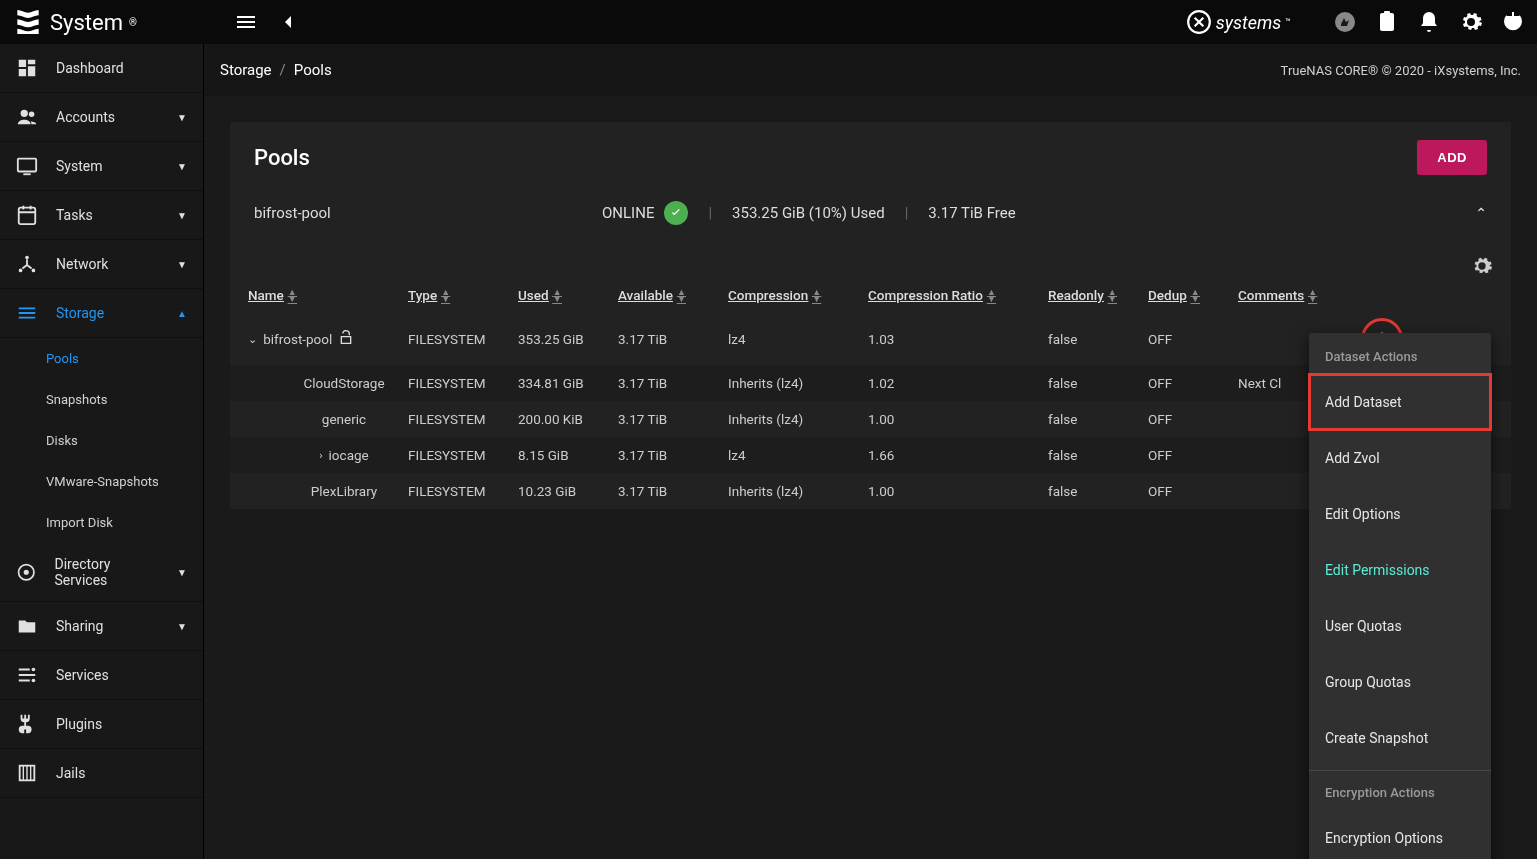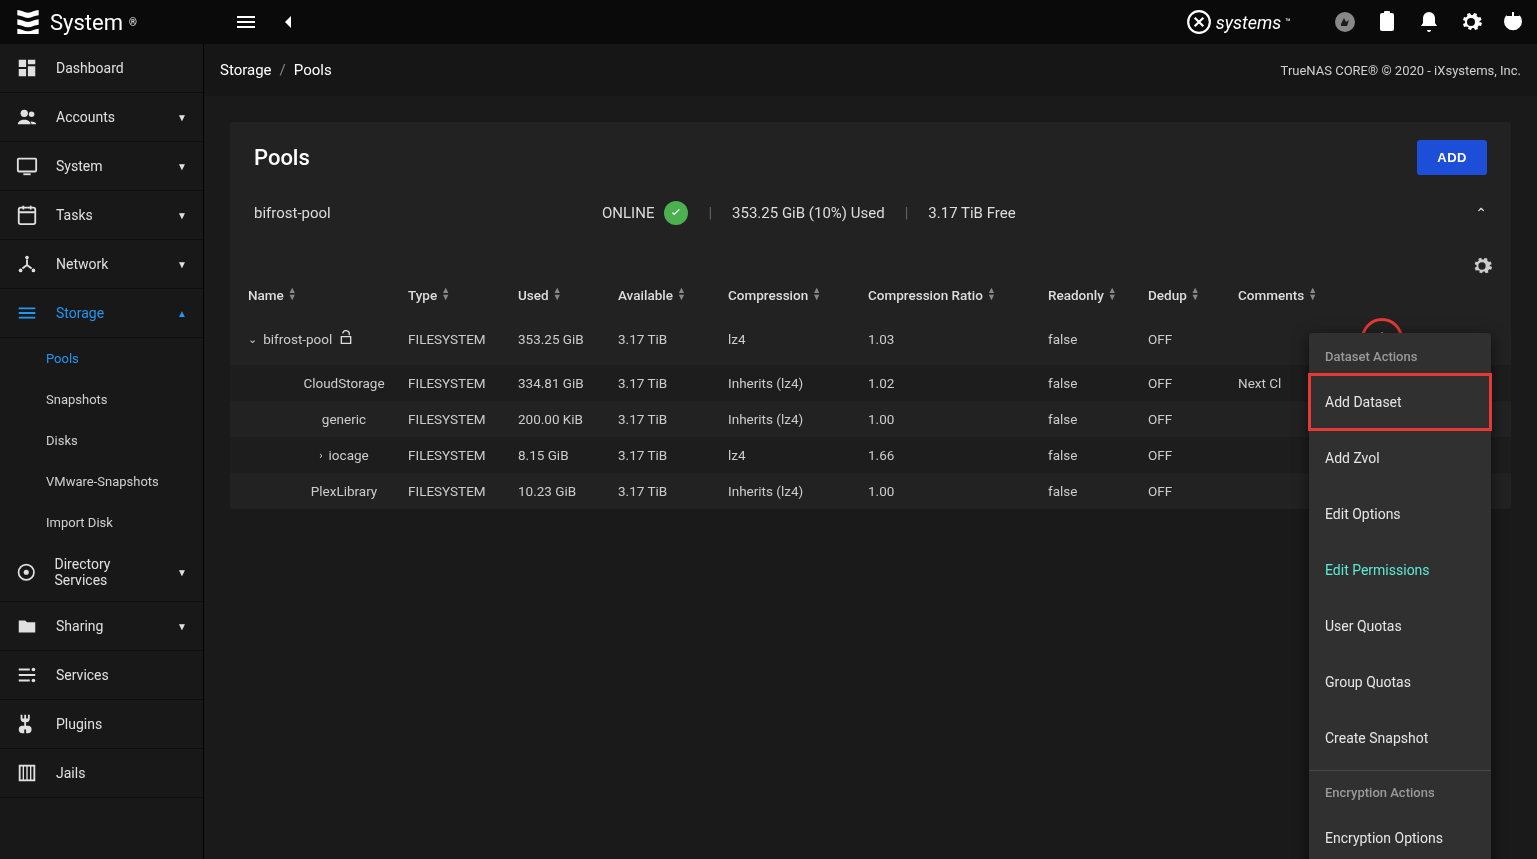--- a/index.html
+++ b/index.html
@@ -86,21 +86,21 @@
   border-radius:2px;
 }
 .card-head {
   display:flex;
   align-items:center;
   padding:18px 24px 12px 24px;
 }
 .card-title { font-size:22px; font-weight:500; color:#fff;}
 .btn-add {
   margin-left:auto;
-  background:#1d4ed8;
+  background:#be185d;
   color:#fff;
   border:none;
   font-weight:600;
   font-size:13px;
   padding:10px 20px;
   border-radius:3px;
   cursor:pointer;
   letter-spacing:0.5px;
 }
 .pool-row {
@@ -122,21 +122,21 @@
   width:100%;
   font-size:13.5px;
 }
 .tbl .hdr, .tbl .row {
   display:grid;
   grid-template-columns: 160px 110px 100px 110px 140px 180px 100px 90px 120px 40px;
   align-items:center;
   padding:10px 18px 10px 18px;
 }
 .tbl .hdr { color:#ddd; font-weight:500;}
-.tbl .hdr span { display:flex; align-items:flex-start; gap:4px; cursor:pointer;}
+.tbl .hdr span { display:flex; align-items:flex-end; gap:4px; cursor:pointer;text-decoration:underline;}
 .tbl .row { color:#ccc; }
 .tbl .row.alt { background:#1d1d1d; }
 .tbl .name-cell { display:flex; align-items:center; gap:6px;}
 .tbl .indent-1 { padding-left:32px;justify-content:center;}
 .tbl .expand-ico { font-size:11px;}
 .sort-ico { font-size:9px; line-height:7px; display:flex; flex-direction:column; color:#888;}
 .lock-ico svg { width:16px; height:16px; fill:#ddd;}
 .dots-cell { display:flex; justify-content:flex-end; }
 .dots-btn {
   width:32px;height:32px;border-radius:50%;display:flex;align-items:center;justify-content:center;cursor:pointer;

